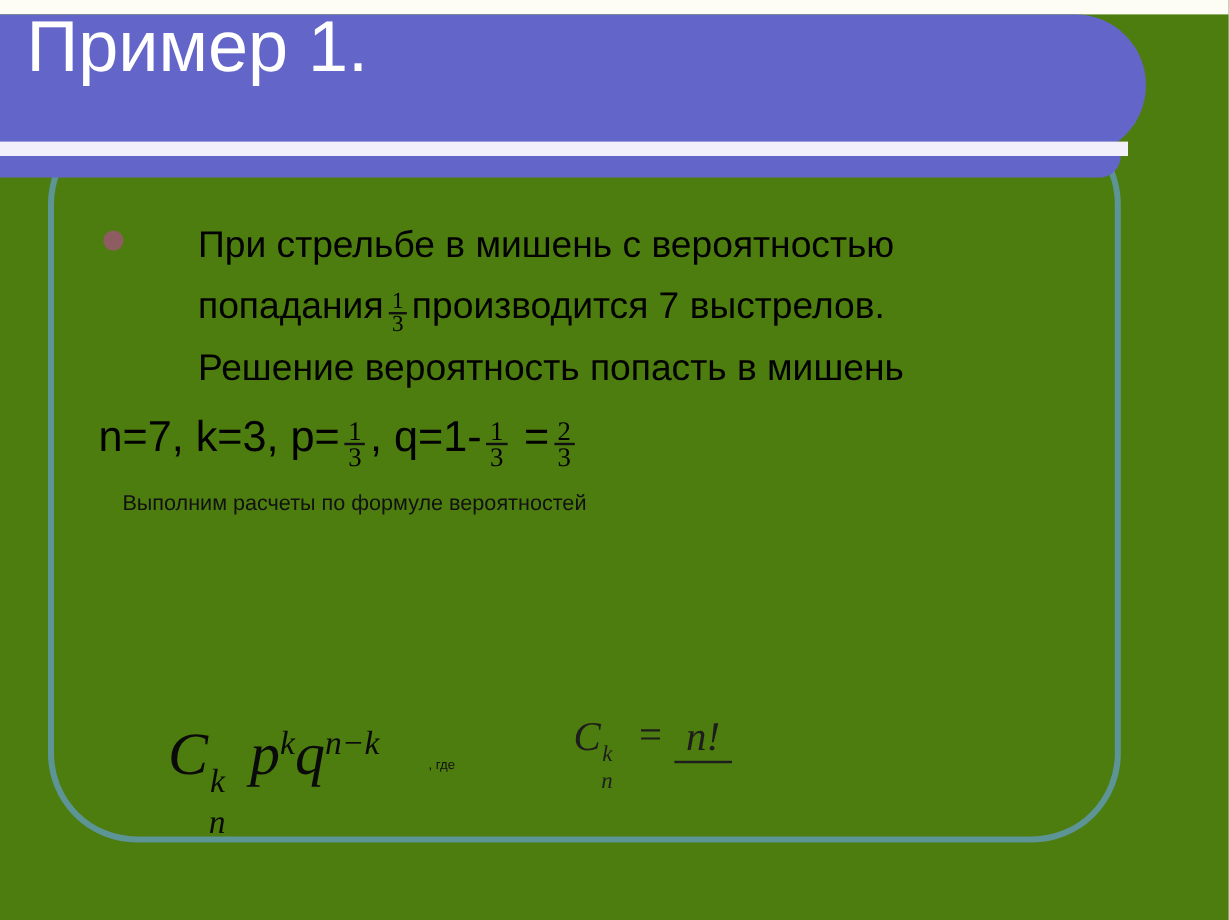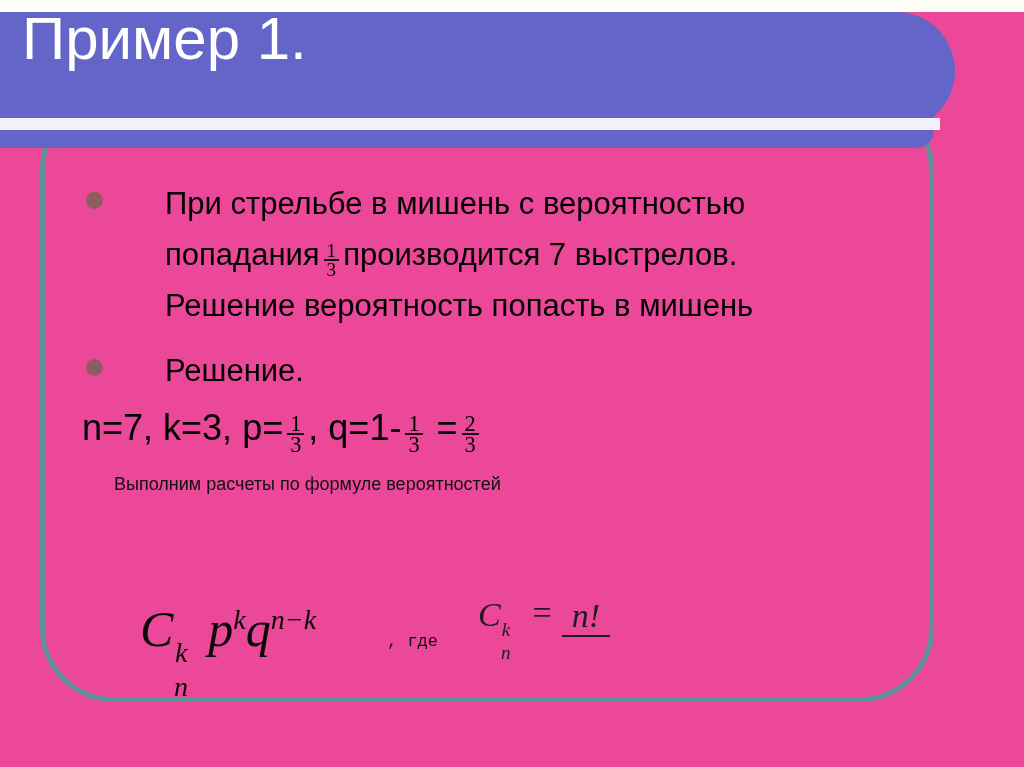--- a/index.html
+++ b/index.html
@@ -4,21 +4,21 @@
 <style>
   html, body {
     margin: 0;
     padding: 0;
     background: #ffffff;
   }
   #slide {
     position: relative;
     width: 1024px;
     height: 767px;
-    background: #ec4899;
+    background: #4d7c0f;
     overflow: hidden;
     font-family: "Liberation Sans", sans-serif;
   }
 
   
   .top-strip {
     position: absolute;
     left: 0; top: 0;
     width: 1024px;
     height: 12px;
@@ -156,21 +156,21 @@
     line-height: 40px;
     color: #010101;
     white-space: nowrap;
   }
   .params .frac { vertical-align: -0.40em; }
   .sp { display: inline-block; width: 10px; }
 
   
   .note {
     margin-top: 16px;
-    margin-left: 36px;
+    margin-left: 24px;
     font-size: 18px;
     line-height: 22px;
     color: #111111;
   }
 
   
   .formula-row {
     position: absolute;
     left: 78px;
     top: 586px;
@@ -208,24 +208,24 @@
   }
   .stack .d {
     position: absolute;
     left: 0.02em;
     top: 0.44em;
     font-size: 0.56em;
   }
 
   .f-where {
     position: absolute;
-    left: 309px;
+    left: 279px;
     top: 46px;
-    font-family: Liberation Mono, monospace;
-    font-size: 17px;
+    font-family: Liberation Sans, sans-serif;
+    font-size: 11px;
     color: #111111;
   }
 
   .f-right {
     position: absolute;
     left: 400px;
     top: 8px;
     font-family: "Liberation Serif", serif;
     font-style: italic;
     font-size: 34px;
@@ -282,24 +282,20 @@
 
     <div class="bullet-row q">
       <span class="bullet-dot"></span>
       <div class="btext">
         <span>При стрельбе в мишень с вероятностью</span><br>
         <span>попадания</span><span class="frac"><span class="num">1</span><span class="bar"></span><span class="den">3</span></span><span>производится 7 выстрелов.</span><br>
         <span>Решение вероятность попасть в мишень</span><br>
       </div>
     </div>
 
-    <div class="bullet-row sol">
-      <span class="bullet-dot"></span>
-      <div class="btext"><span>Решение.</span></div>
-    </div>
 
     <div class="params">
       <span>n=7,</span><span class="sp"></span><span>k=3,</span><span class="sp"></span><span>p=</span><span class="frac"><span class="num">1</span><span class="bar"></span><span class="den">3</span></span><span>,</span><span class="sp"></span><span>q=1-</span><span class="frac"><span class="num">1</span><span class="bar"></span><span class="den">3</span></span><span class="sp"></span><span>=</span><span class="frac"><span class="num">2</span><span class="bar"></span><span class="den">3</span></span>
     </div>
 
     <div class="note">Выполним расчеты по формуле вероятностей</div>
   </div>
 
   <div class="formula-row">
 

